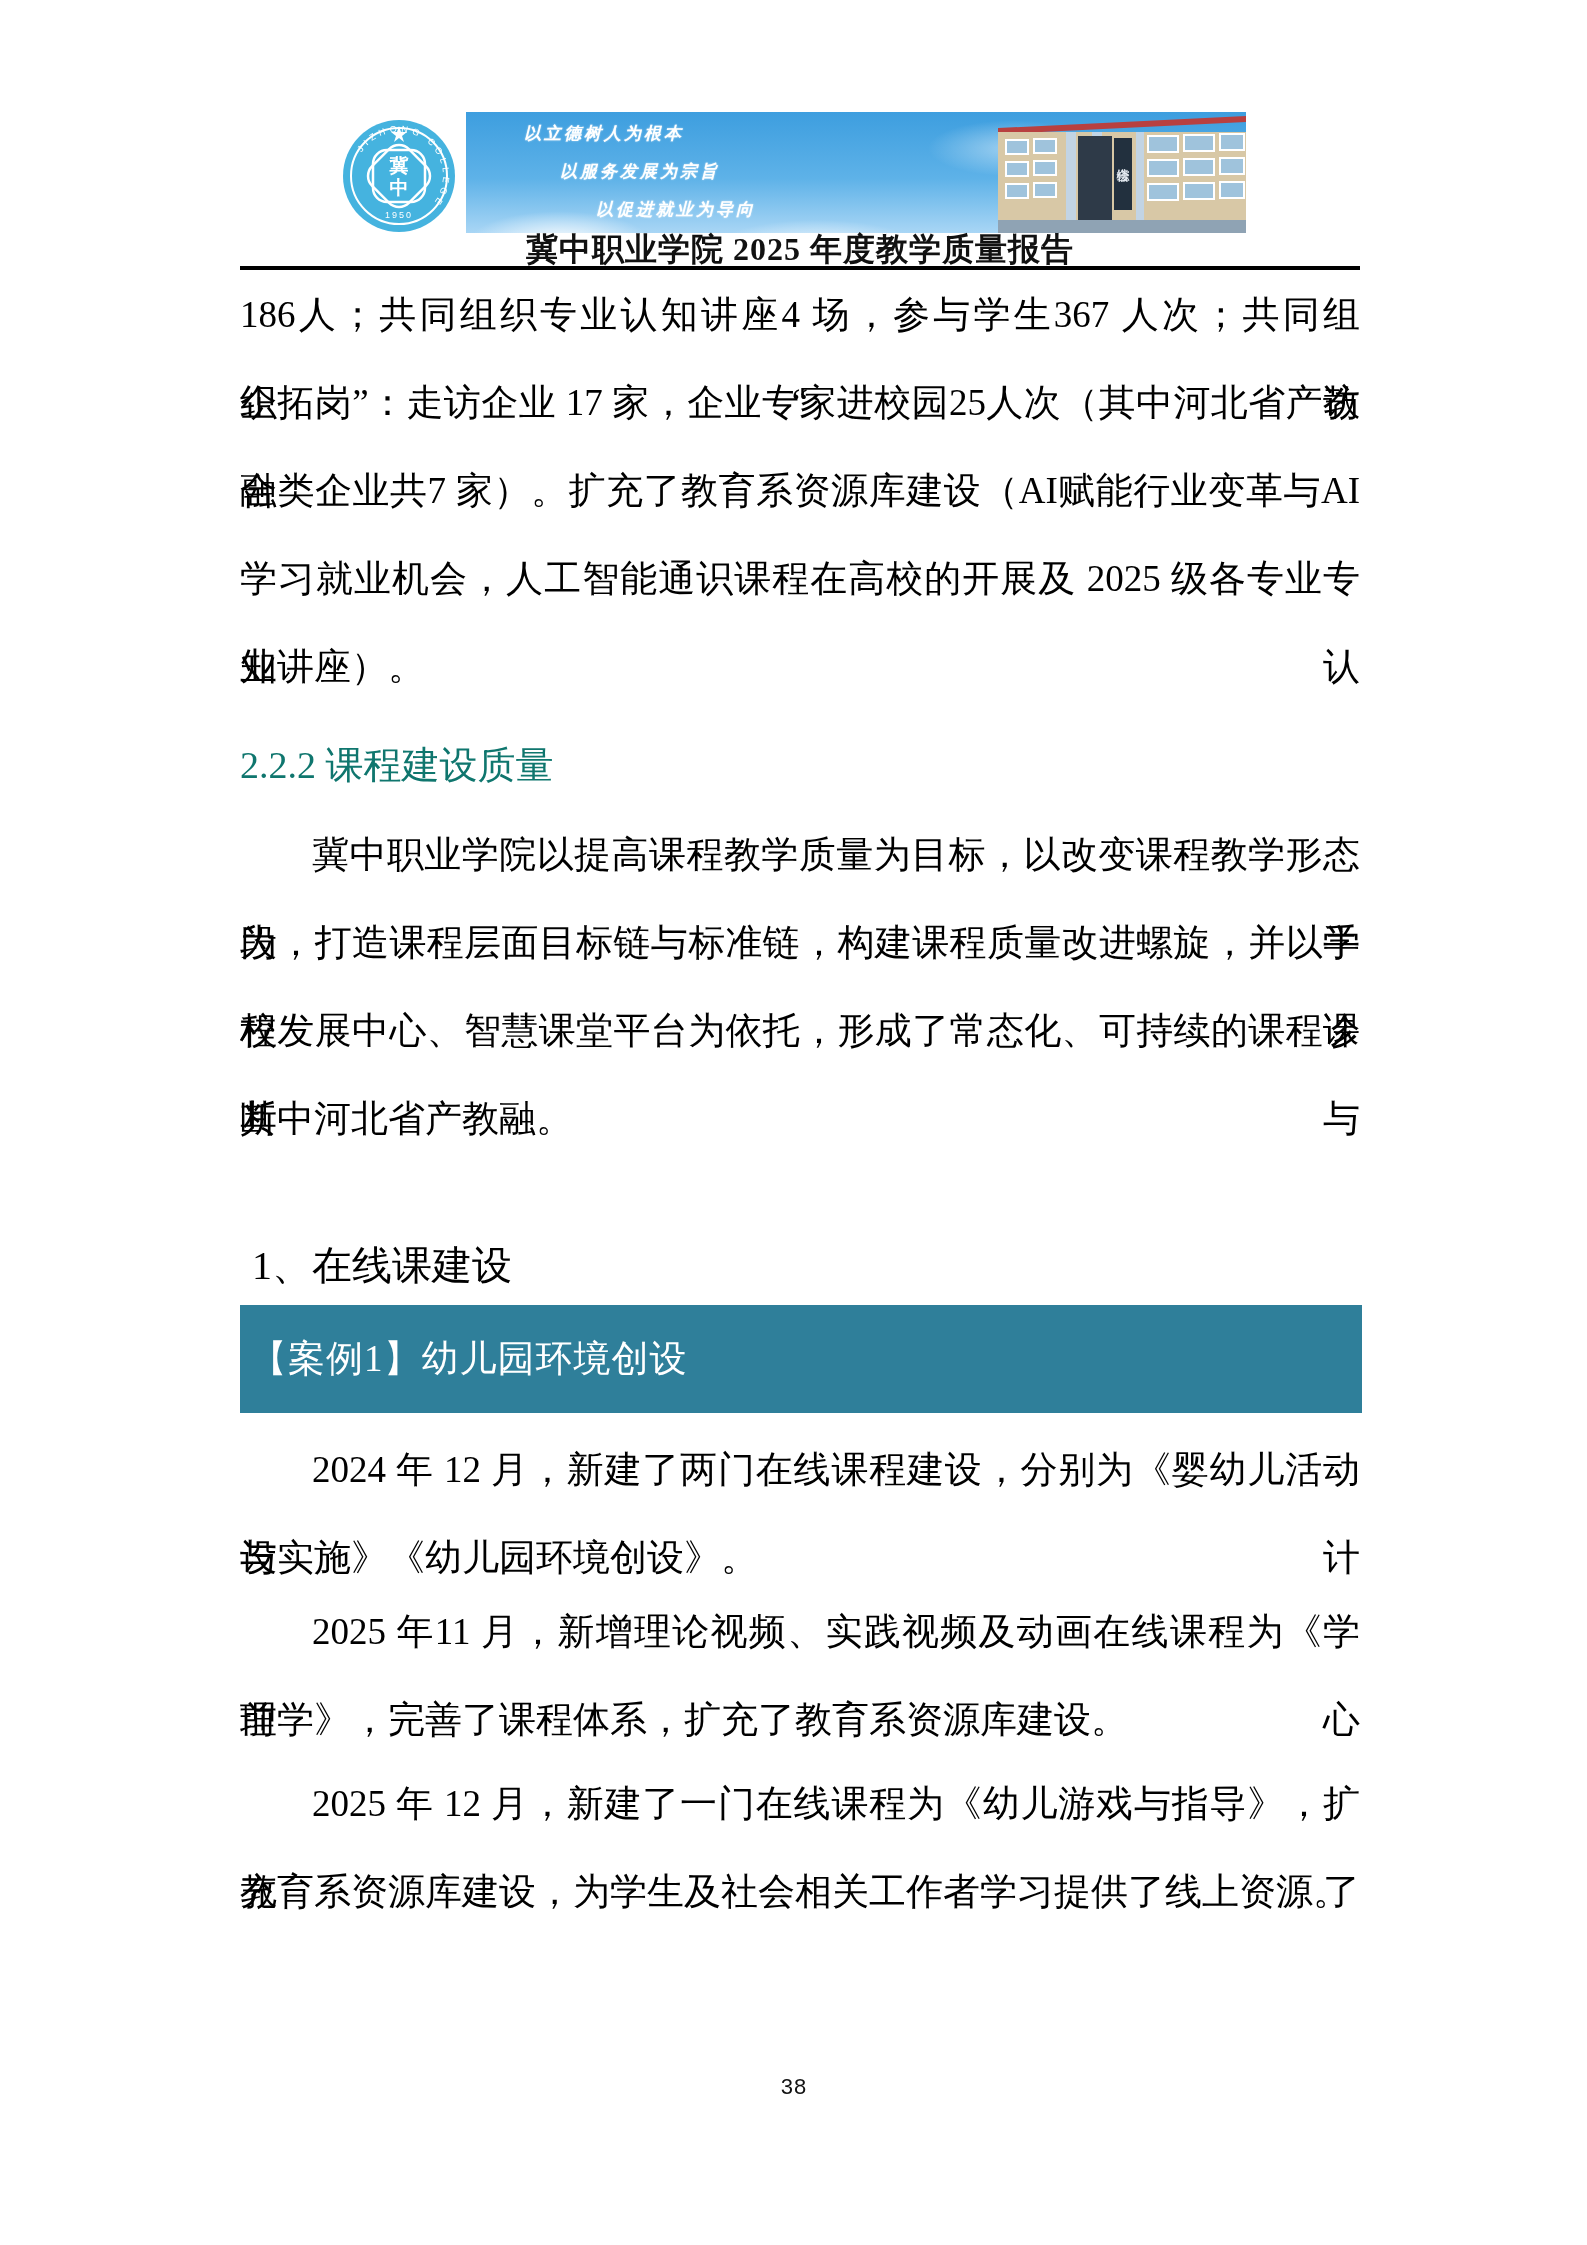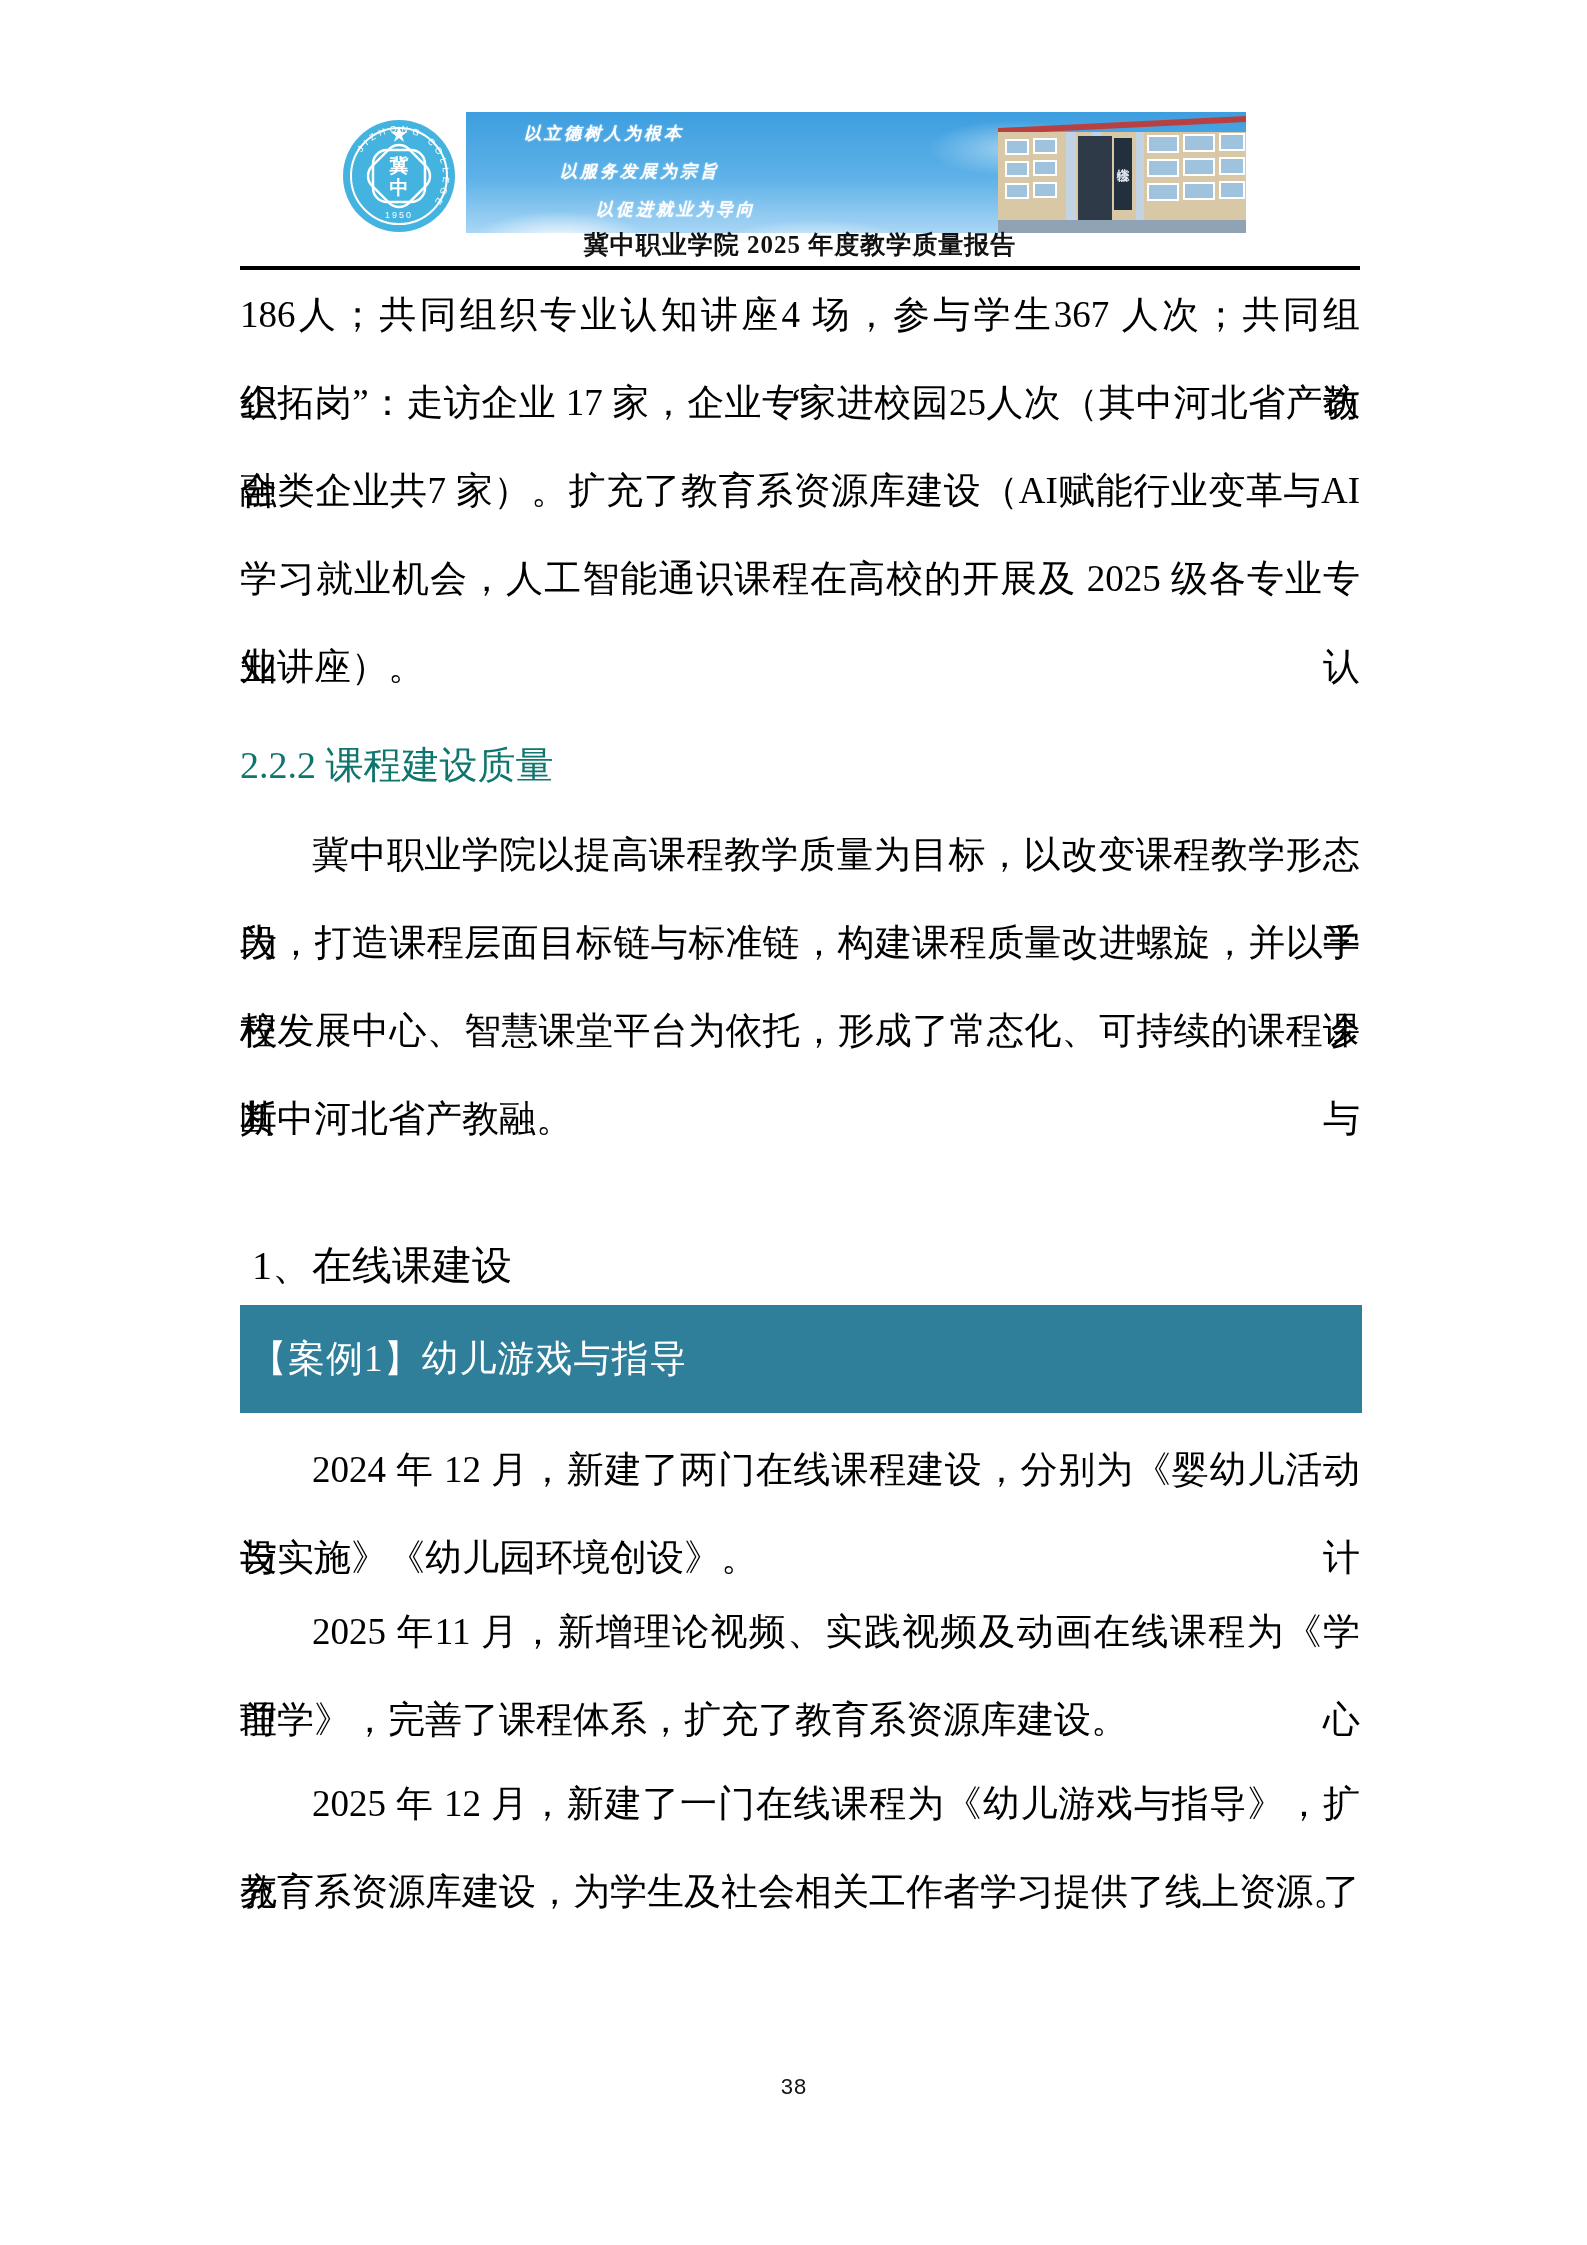--- a/index.html
+++ b/index.html
@@ -33,21 +33,21 @@
     letter-spacing:3px;
     text-shadow:0 0 2px rgba(255,255,255,.6);
     white-space:nowrap;
   }
   .motto.m0{left:58px;top:5px;}
   .motto.m1{left:94px;top:43px;}
   .motto.m2{left:130px;top:81px;}
   .building-svg{position:absolute;right:0;top:0;}
   .report-title{
     position:absolute;left:240px;top:228px;width:1120px;
-    text-align:center;font-size:25px;font-weight:600;letter-spacing:1px;
+    text-align:center;font-size:32px;font-weight:600;letter-spacing:1px;
     color:#111;
   }
   .header-rule{
     position:absolute;left:240px;top:266px;width:1120px;height:4px;background:#000;
   }
   
   .para{position:absolute;left:240px;width:1120px;font-size:37px;color:#000;}
   .line{line-height:88px;height:88px;white-space:nowrap;}
   .jl{white-space:normal;text-align:justify;text-align-last:justify;}
   .ll{text-align:right;text-align-last:left;}
@@ -150,21 +150,21 @@
   <div class="para" style="top:811px;">
     <div class="line jl ind">冀中职业学院以提高课程教学质量为目标，以改变课程教学形态为手</div>
     <div class="line jl">段，打造课程层面目标链与标准链，构建课程质量改进螺旋，并以学校课</div>
     <div class="line jl">程发展中心、智慧课堂平台为依托，形成了常态化、可持续的课程诊断与</div>
     <div class="line ll">其中河北省产教融。</div>
   </div>
 
   <div class="subheading">1、在线课建设</div>
 
   <div class="case-banner">
-    <span class="case-banner-title">【案例1】幼儿游戏与指导</span>
+    <span class="case-banner-title">【案例1】幼儿园环境创设</span>
   </div>
 
   <div class="para" style="top:1426px;">
     <div class="line jl ind">2024 年 12 月，新建了两门在线课程建设，分别为《婴幼儿活动设计</div>
     <div class="line ll">与实施》《幼儿园环境创设》。</div>
   </div>
 
   <div class="para" style="top:1588px;">
     <div class="line jl ind">2025 年11 月，新增理论视频、实践视频及动画在线课程为《学前心</div>
     <div class="line ll">理学》，完善了课程体系，扩充了教育系资源库建设。</div>

